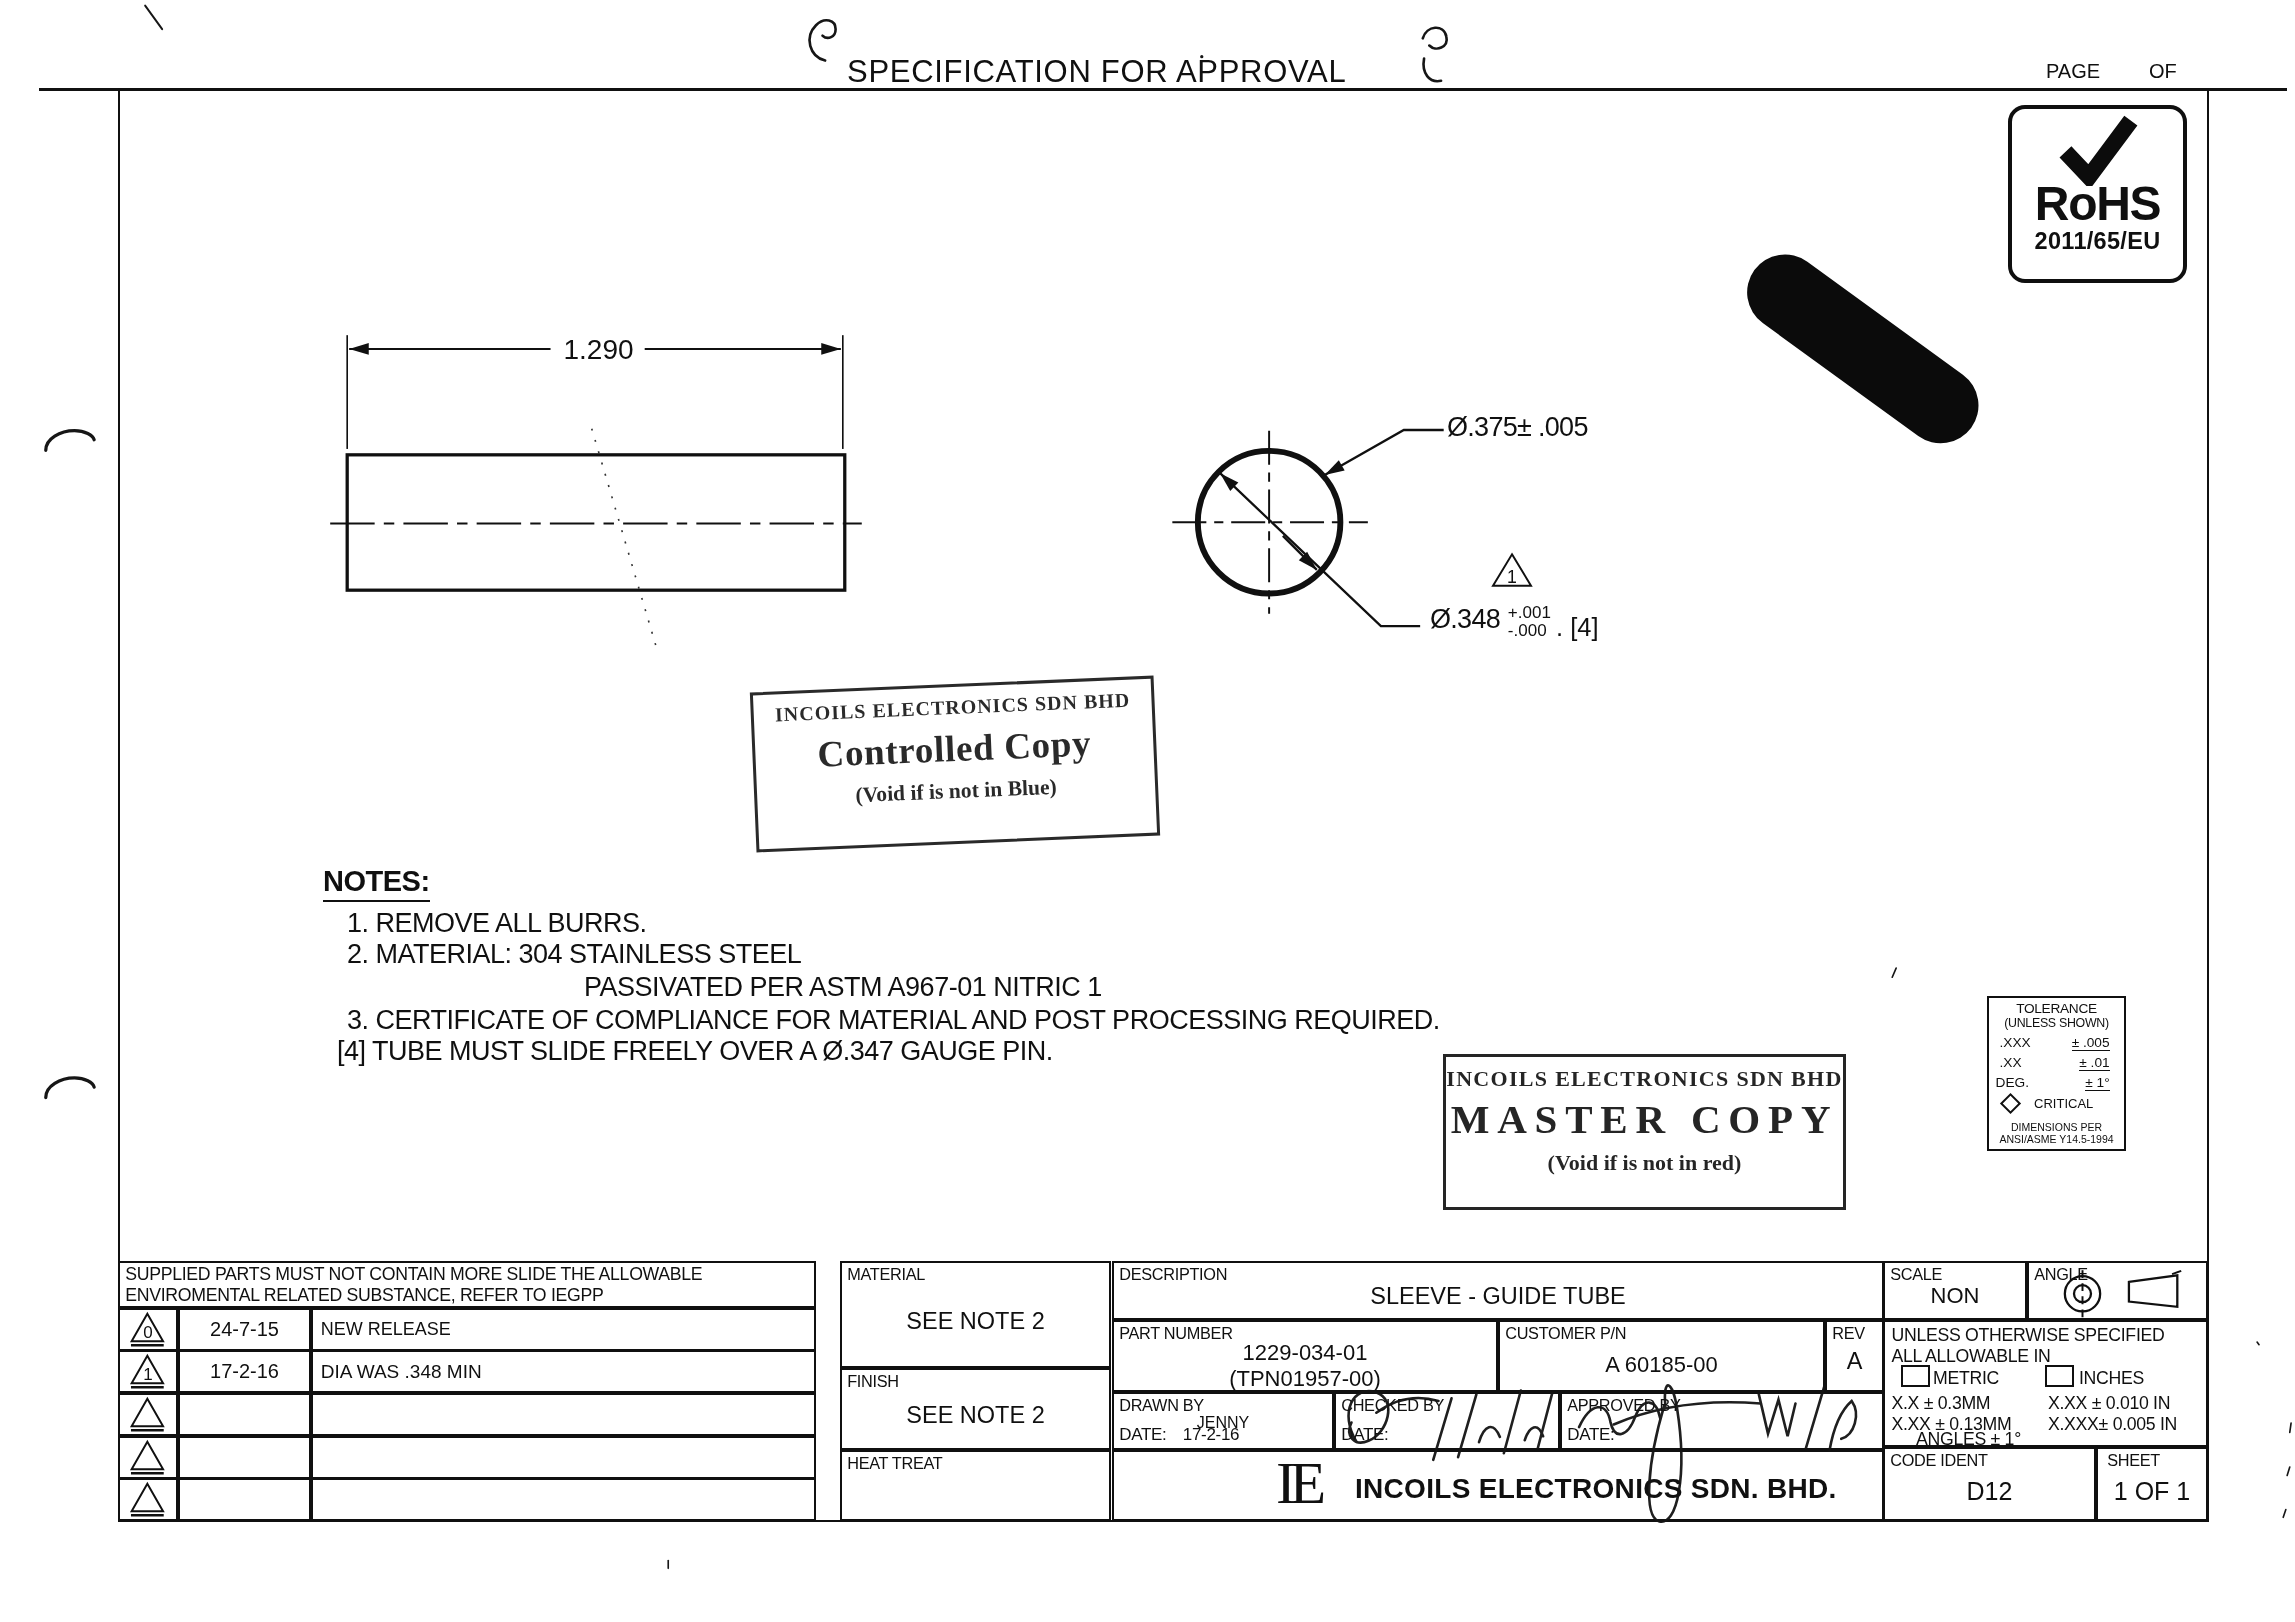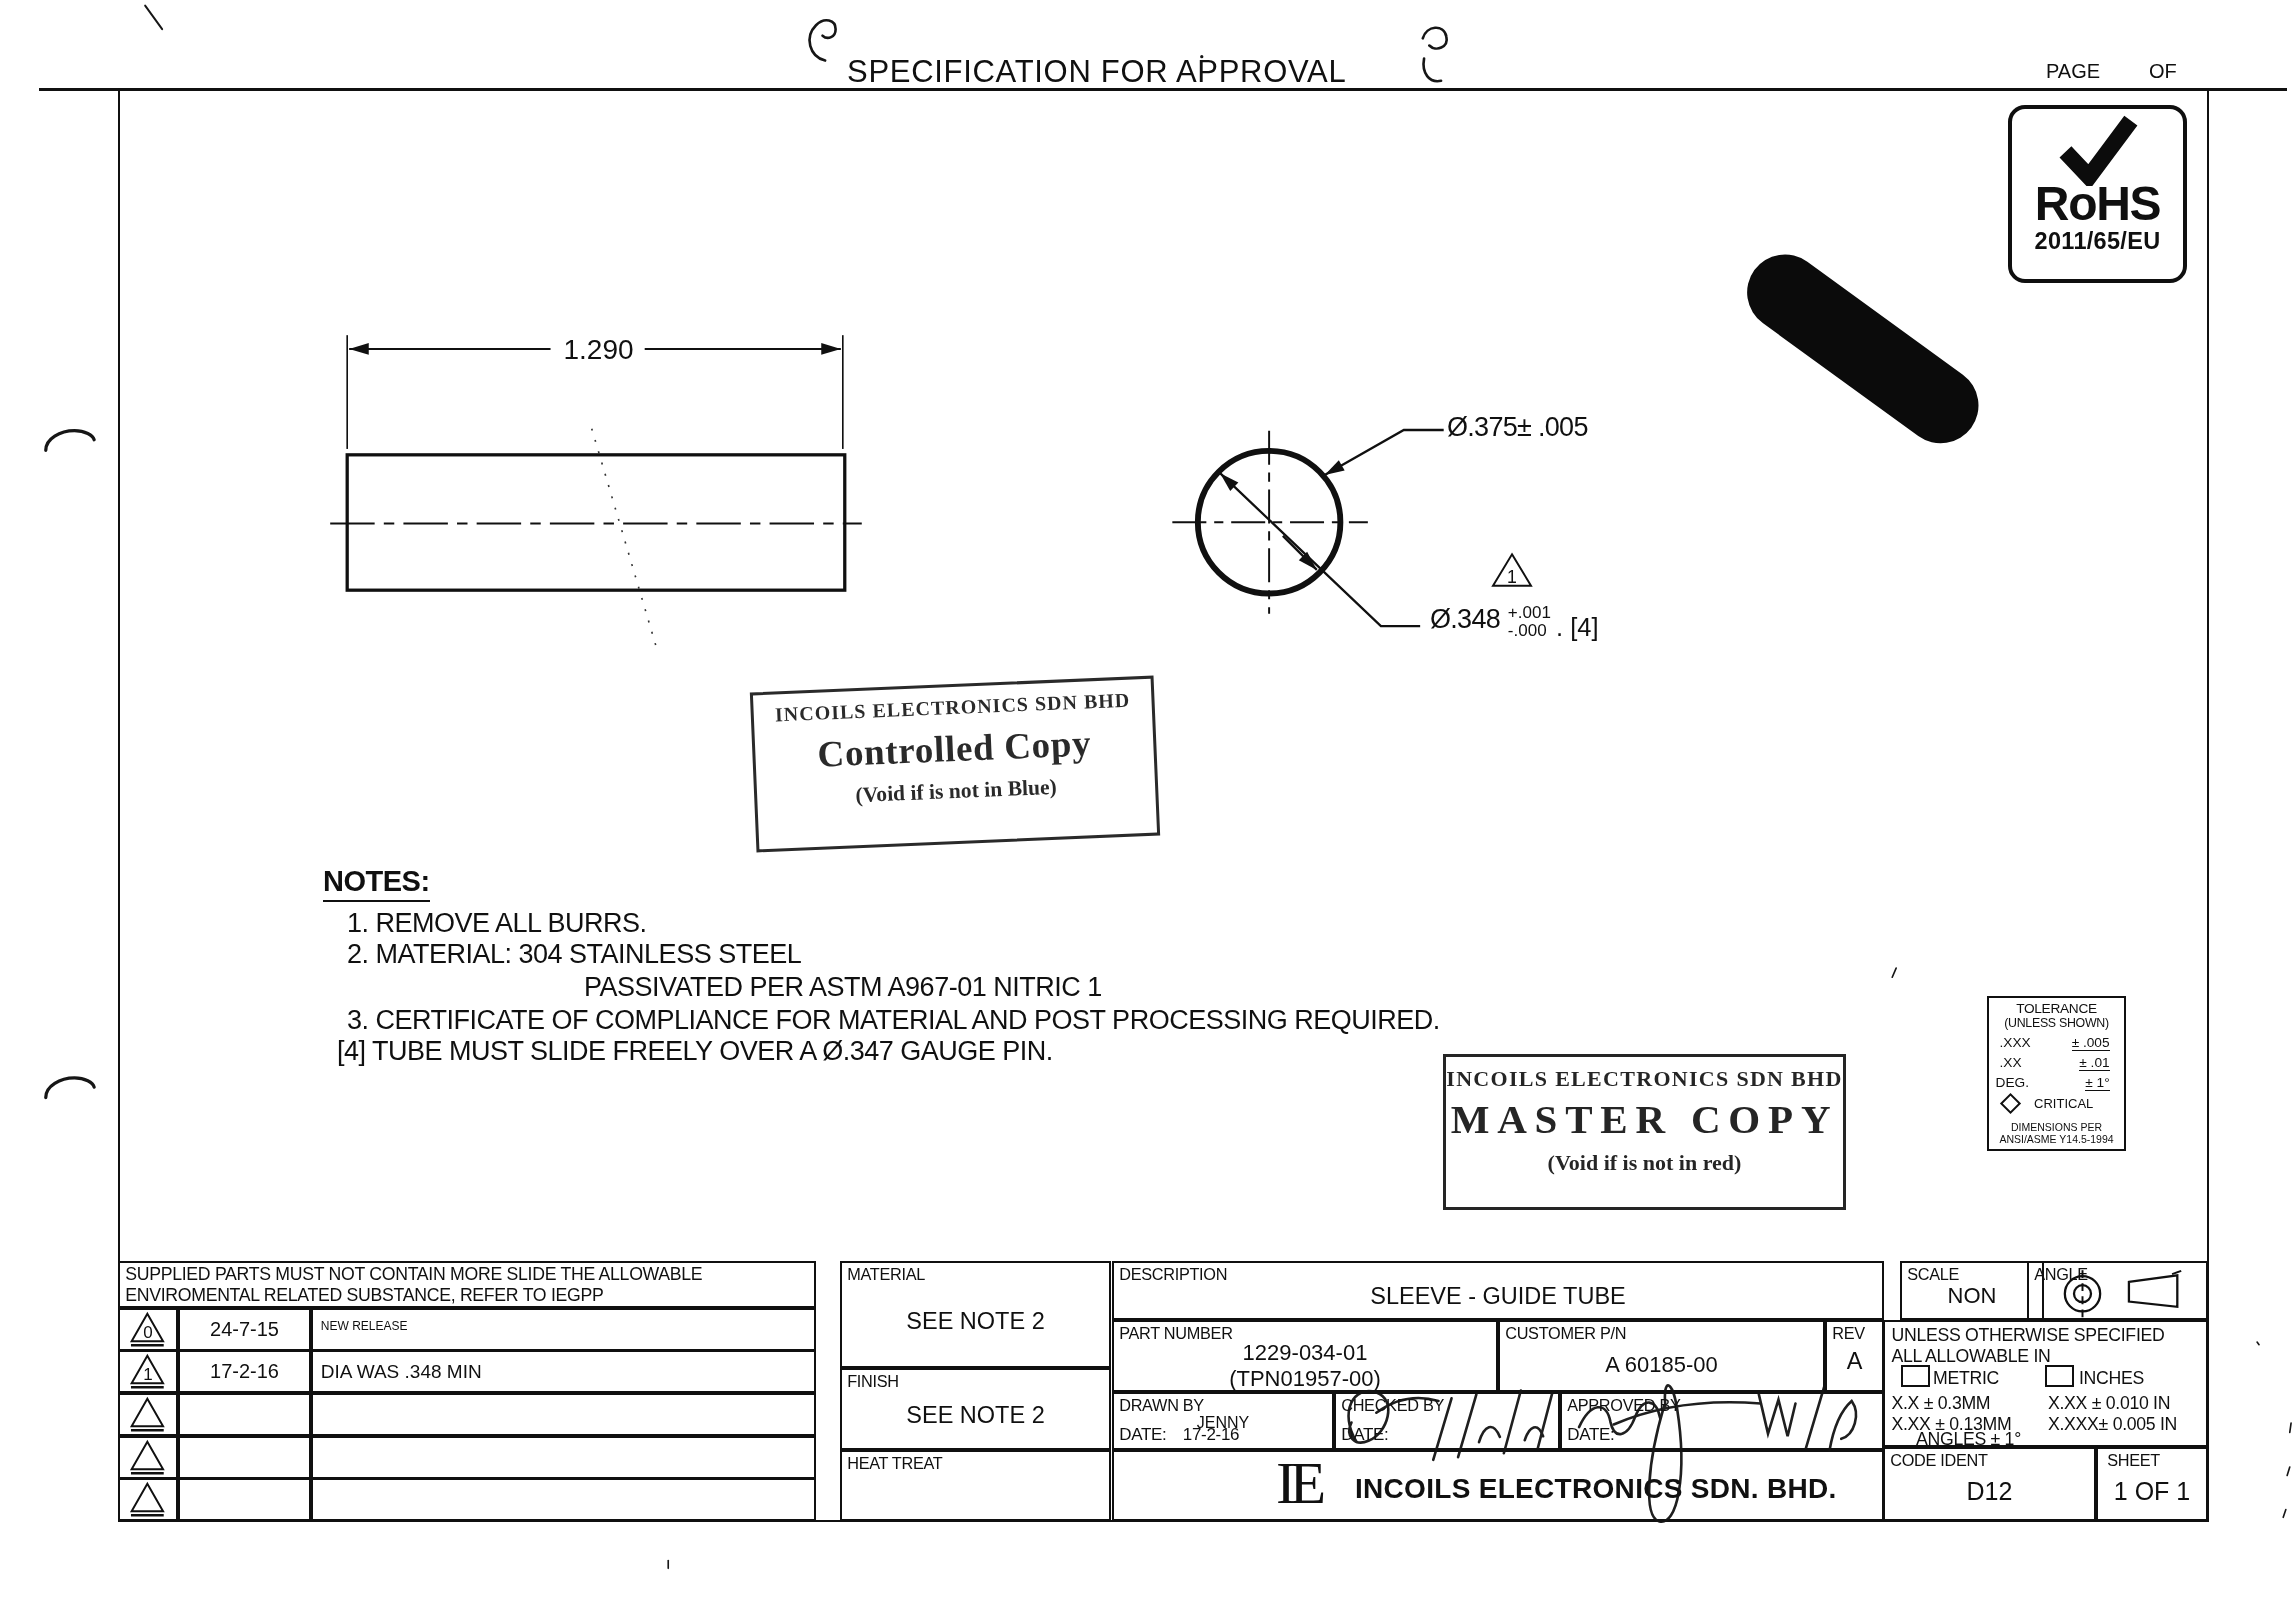--- a/index.html
+++ b/index.html
@@ -114,21 +114,21 @@
       <svg width="38" height="37" style="margin:1.3px auto 0;" viewBox="0 0 58 56">
         <polygon points="28,4 52,46 4,46" fill="none" stroke="#101010" stroke-width="3"></polygon>
         <line x1="3" y1="52" x2="53" y2="52" stroke="#101010" stroke-width="4"></line>
       </svg>
       <span class="tri-digit" style="top:13px;left:0;font-size:17px;">0</span>
     </div>
     <div class="cell" style="left:178px;top:1308px;width:133px;height:43px;">
       <div class="cval" style="font-size:20px;">24-7-15</div>
     </div>
     <div class="cell" style="left:311px;top:1308px;width:505px;height:43px;">
-      <div style="font-size:12px;padding:9.2px 0 0 7.8px;white-space:nowrap;">NEW RELEASE</div>
+      <div style="font-size:18px;padding:9.2px 0 0 7.8px;white-space:nowrap;">NEW RELEASE</div>
     </div>
 
     <div class="cell" style="left:118px;top:1350px;width:60px;height:43px;">
       <svg width="38" height="37" style="margin:1.3px auto 0;" viewBox="0 0 58 56">
         <polygon points="28,4 52,46 4,46" fill="none" stroke="#101010" stroke-width="3"></polygon>
         <line x1="3" y1="52" x2="53" y2="52" stroke="#101010" stroke-width="4"></line>
       </svg>
       <span class="tri-digit" style="top:13px;left:0;font-size:17px;">1</span>
     </div>
     <div class="cell" style="left:178px;top:1350px;width:133px;height:43px;">
@@ -234,21 +234,21 @@
       <div class="dateline">
         <span>DATE:</span>
       </div>
     </div>
 
     <div class="cell" style="left:1112px;top:1450px;width:772px;height:71px;">
       <span class="abs" style="left:162px;top:-2.6px;font-family:'Liberation Serif',serif;font-size:60px;font-weight:normal;letter-spacing:-6.5px;">IE</span>
       <span class="abs" style="left:241px;top:21px;font-size:28px;font-weight:bold;letter-spacing:0.3px;white-space:nowrap;">INCOILS  ELECTRONICS  SDN. BHD.</span>
     </div>
 
-    <div class="cell" style="left:1883px;top:1261px;width:144px;height:59px;margin-left:17px;">
+    <div class="cell" style="left:1883px;top:1261px;width:144px;height:59px;">
       <span class="lbl">SCALE</span>
       <div class="cval" style="font-size:22px;padding-top:11.8px;">NON</div>
     </div>
     <div class="cell" style="left:2027px;top:1261px;width:181px;height:59px;">
       <span class="lbl">ANGLE</span>
     </div>
 
     <div class="cell" style="left:1883px;top:1320px;width:325px;height:127px;">
       <div class="uosline" style="left:6.5px;top:2.6px;">UNLESS OTHERWISE SPECIFIED</div>
       <div class="uosline" style="left:6.5px;top:23.5px;">ALL ALLOWABLE IN</div>

